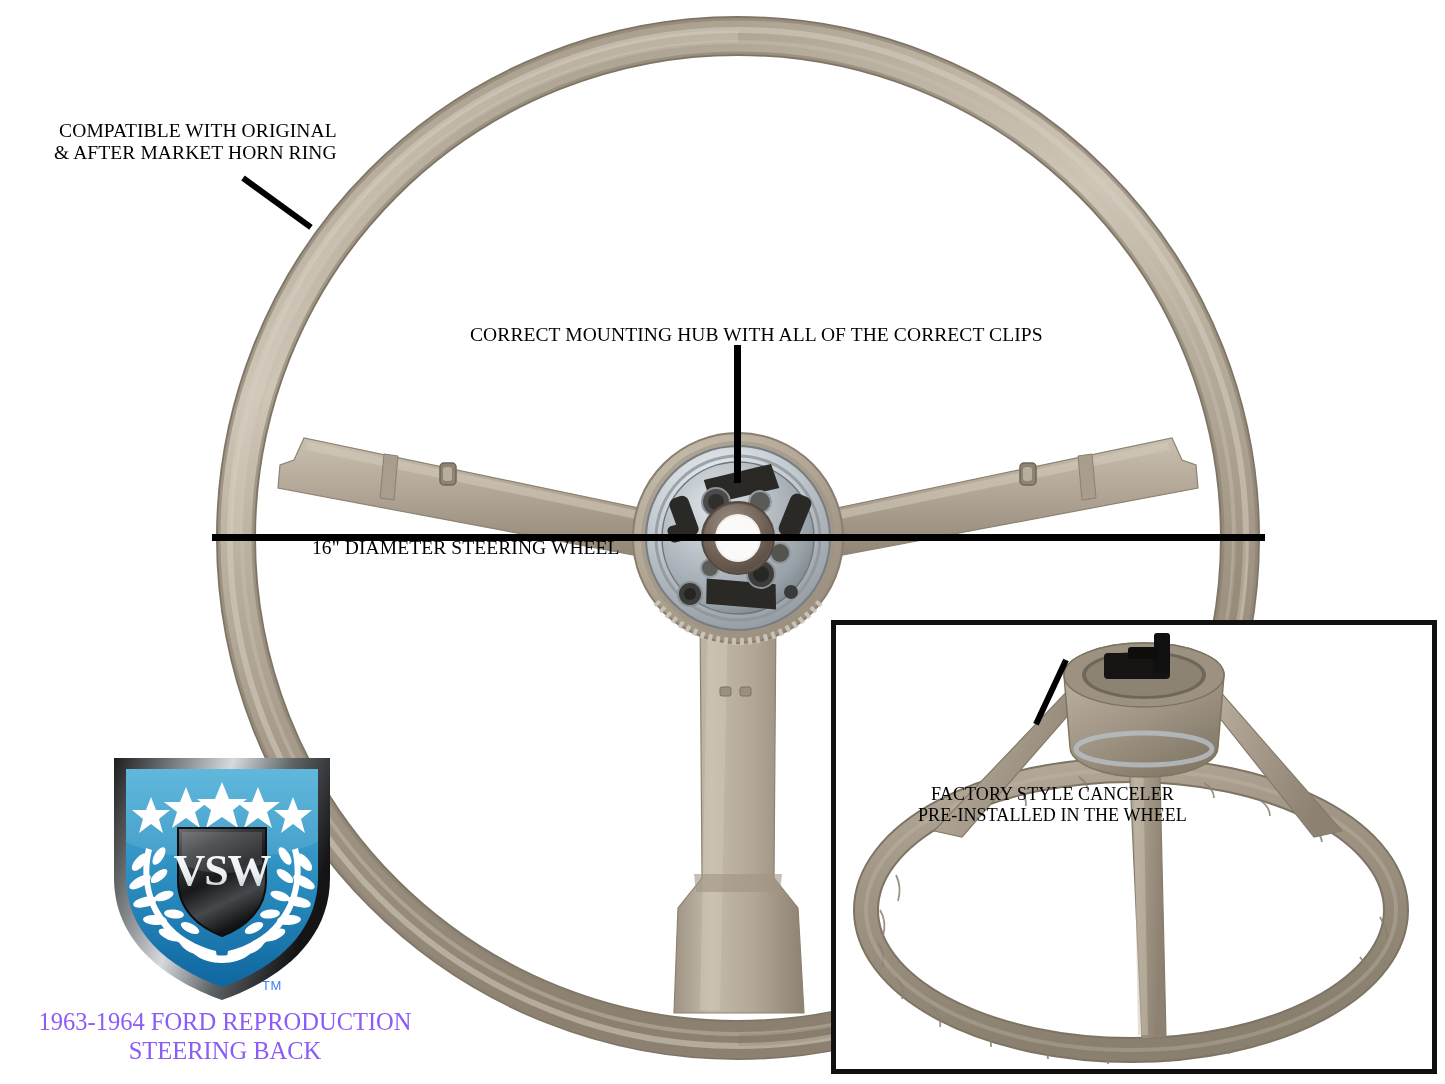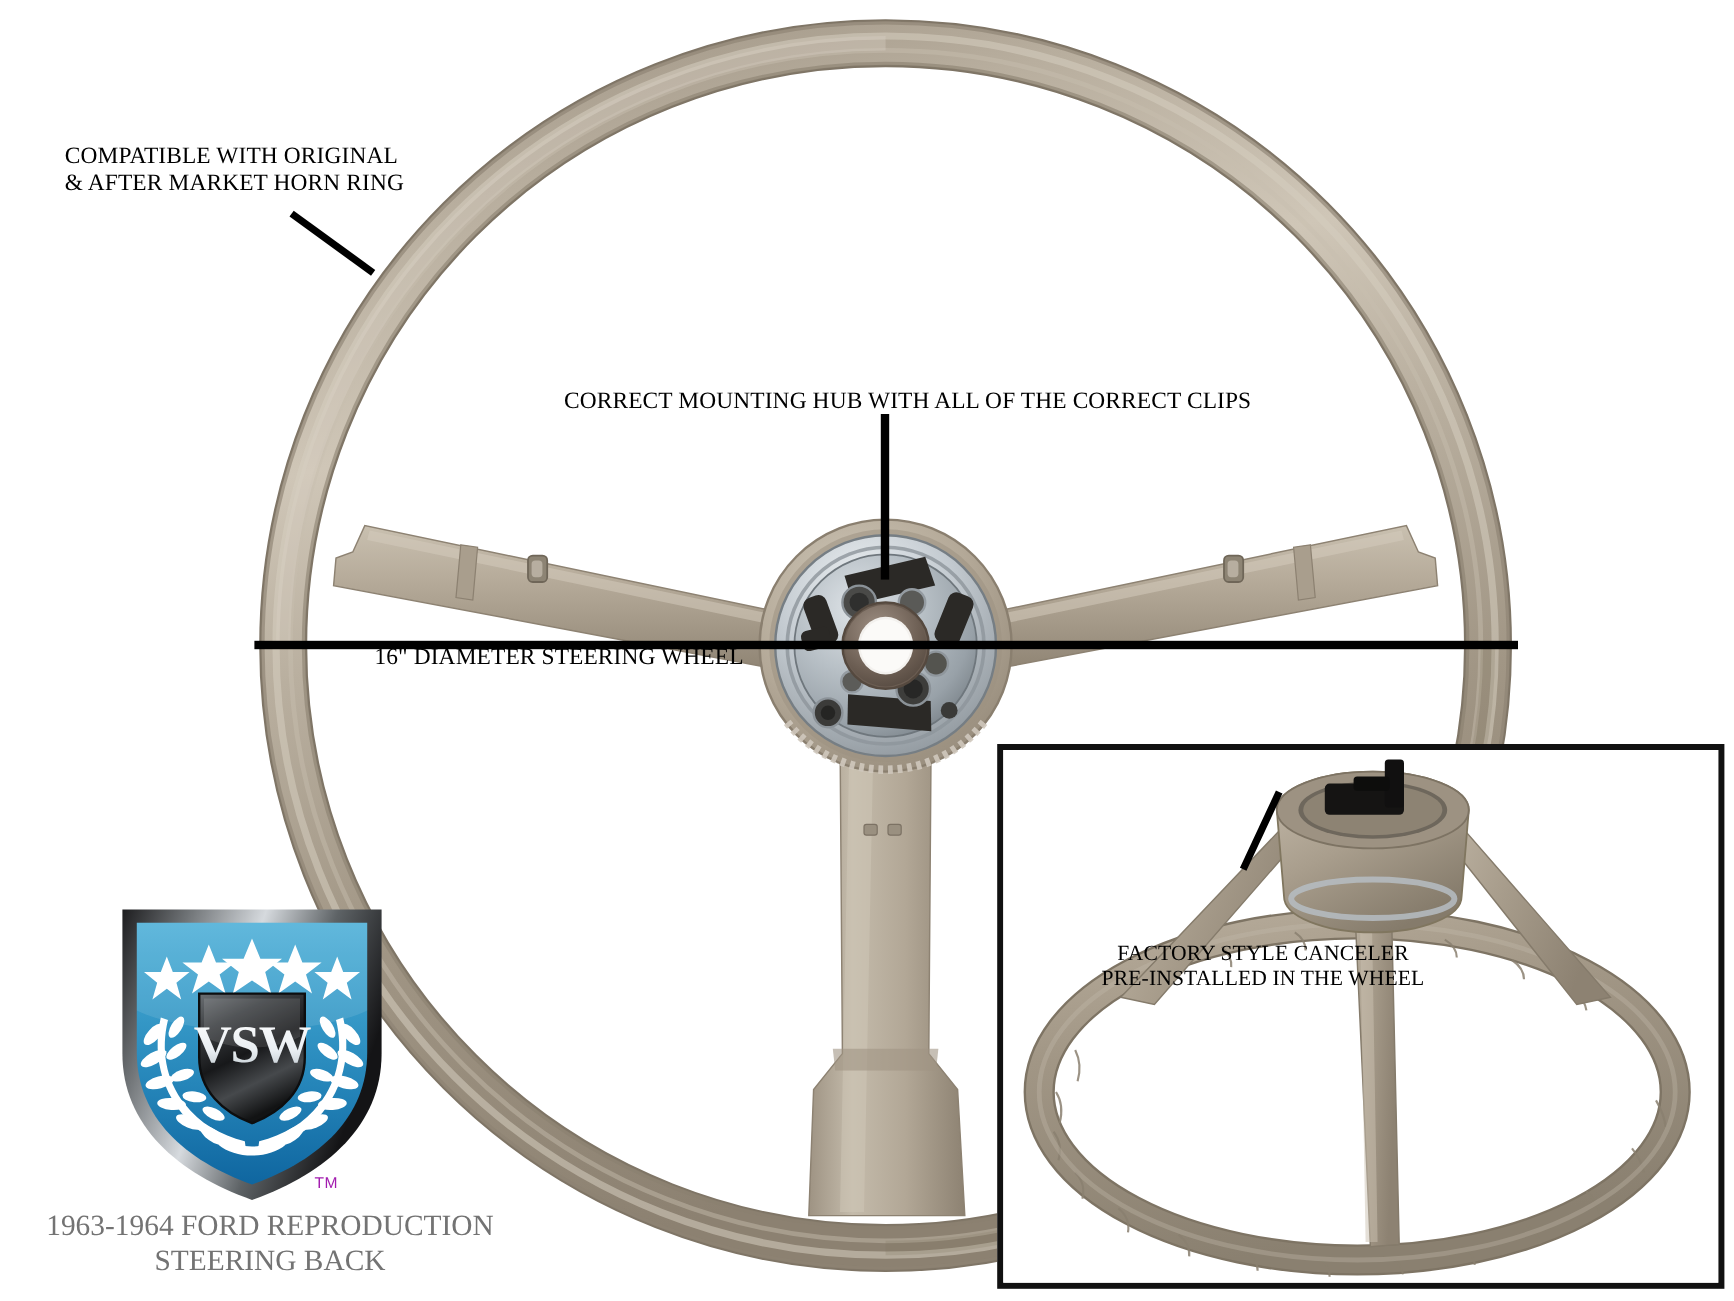--- a/index.html
+++ b/index.html
@@ -25,21 +25,21 @@
     position: absolute;
     color: #000000;
     font-family: "Liberation Serif", "DejaVu Serif", serif;
     line-height: 1.12;
     white-space: nowrap;
     letter-spacing: .1px;
   }
   .anno-horn {
     left: 54px; top: 120px;
     font-size: 19.5px;
-    text-align: left;
+    text-align: right;
   }
   .anno-hub {
     left: 470px; top: 324px;
     font-size: 19.5px;
   }
   .anno-dia {
     left: 312px; top: 537px;
     font-size: 19.5px;
   }
   .anno-cancel {
@@ -48,21 +48,21 @@
     text-align: center;
     line-height: 1.14;
   }
   .title {
     position: absolute;
     left: 0px; top: 1007px;
     width: 450px;
     text-align: center;
     font-size: 24.5px;
     line-height: 1.2;
-    color: #737373;
+    color: #8b5cf6;
   }
 
   
   .lead {
     position: absolute;
     background: #000;
     transform-origin: 0 50%;
   }
   .lead-horn {
     left: 243px; top: 175px;
@@ -101,30 +101,30 @@
     background: #ffffff;
     border: 5px solid #111111;
     box-sizing: border-box;
     overflow: hidden;
   }
   #inset svg { display: block; }
 
   
   #logo {
     position: absolute;
-    left: 92px; top: 752px;
+    left: 104px; top: 752px;
     width: 236px; height: 252px;
   }
   #logo svg { display: block; }
   .tm {
     position: absolute;
     left: 262px; top: 978px;
     font-size: 13px;
     font-family: "Liberation Sans", sans-serif;
-    color: #a21caf;
+    color: #3b82f6;
     letter-spacing: .5px;
   }
 </style>
 </head>
 <body>
 
 <div id="stage">
 
   <div id="wheel-main">
     <svg width="1060" height="1060" viewBox="0 0 1060 1060" xmlns="http://www.w3.org/2000/svg">

